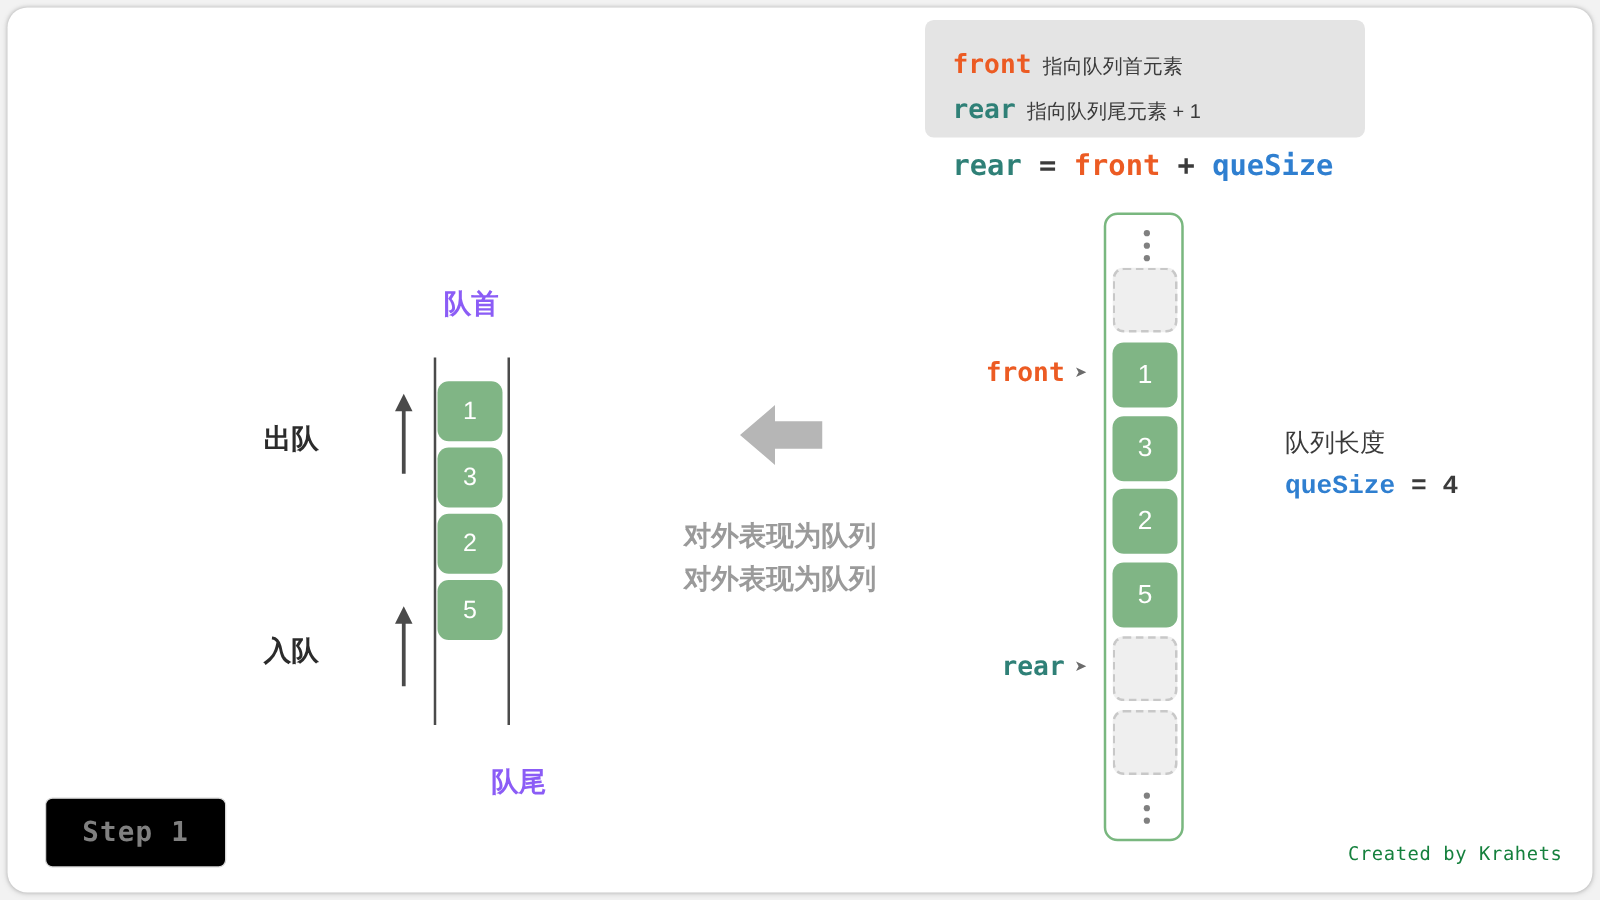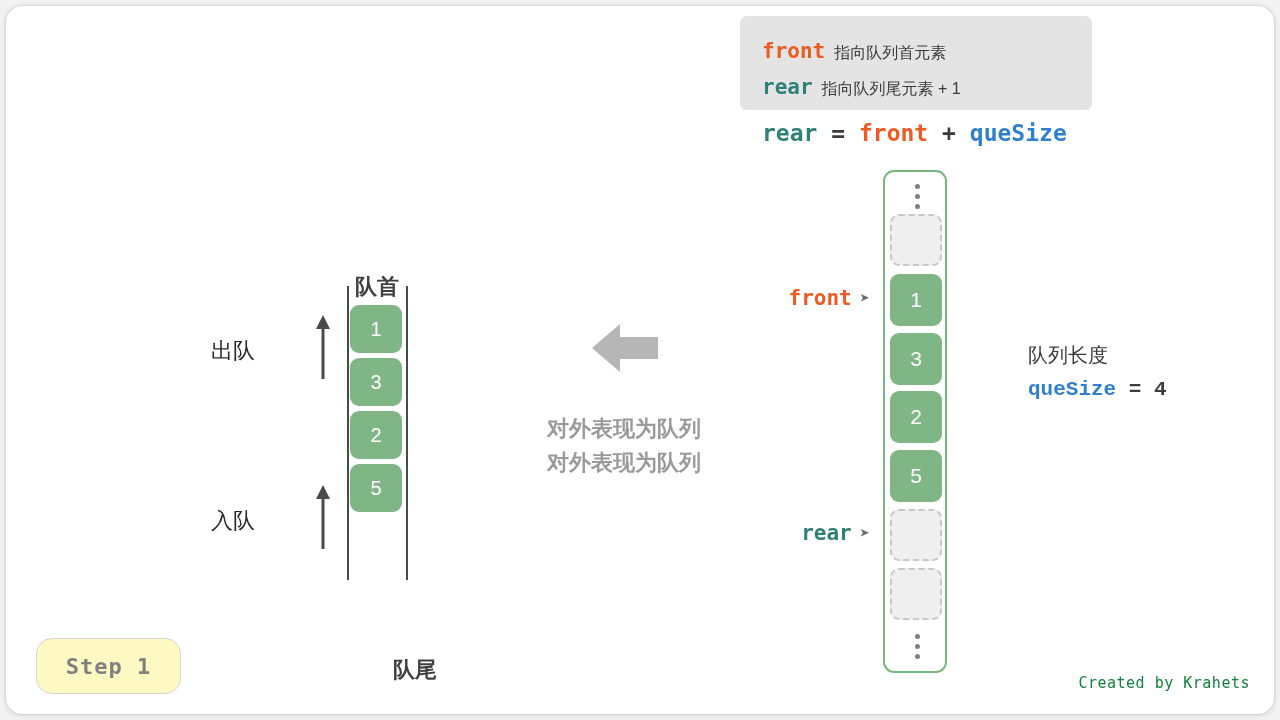--- a/index.html
+++ b/index.html
@@ -198,32 +198,31 @@
   }
 
   .q-caption {
     position: absolute;
     width: 120px;
     text-align: center;
     left: 317px;
     font-family: "Liberation Sans", "DejaVu Sans", sans-serif;
     font-weight: bold;
     font-size: 22px;
-    color: #404040;
-    margin-top: 44px;
+    color: #8b5cf6;
   }
   .q-caption.head { top: 228px; }
   .q-caption.tail { top: 611px; text-align: right; }
 
   .op-label {
     position: absolute;
     width: 80px;
     text-align: right;
     font-family: "Liberation Sans", "DejaVu Sans", sans-serif;
-    font-weight: normal;
+    font-weight: bold;
     font-size: 22px;
     color: #2b2b2b;
   }
   .op-label.dequeue { left: 175px; top: 336px; }
   .op-label.enqueue { left: 175px; top: 506px; }
 
   .uparrow {
     position: absolute;
     width: 20px;
   }
@@ -251,22 +250,22 @@
 
   
   .step-badge {
     position: absolute;
     left: 36px;
     top: 638px;
     width: 145px;
     height: 56px;
     box-sizing: border-box;
     border: 1px solid #d6d6d6;
-    border-radius: 16px;
-    background: #fef9c3;
+    border-radius: 6px;
+    background: #000000;
     display: flex;
     align-items: center;
     justify-content: center;
     font-family: "DejaVu Sans Mono", "Liberation Mono", monospace;
     font-weight: bold;
     font-size: 22px;
     color: #808080;
     letter-spacing: 1px;
   }
 

